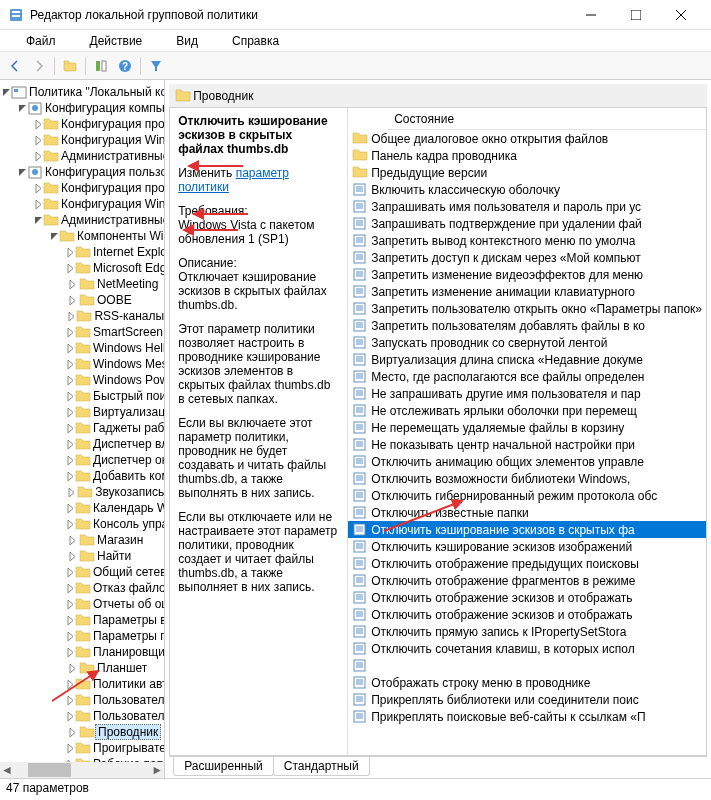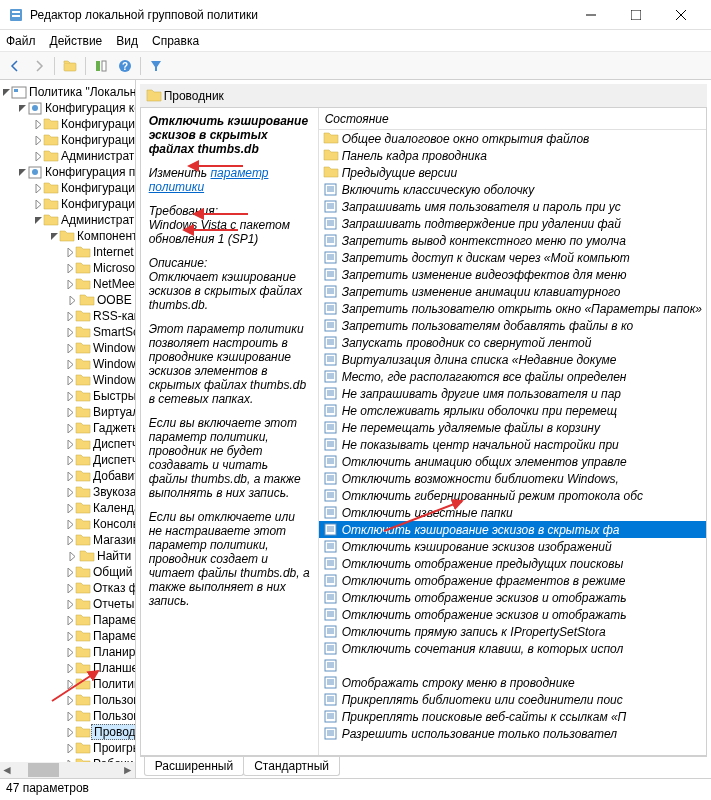--- a/index.html
+++ b/index.html
@@ -3,41 +3,41 @@
 <meta charset="utf-8">
 <style>
 * { box-sizing: border-box; margin: 0; padding: 0; }
 body { font-family: "Segoe UI", Tahoma, sans-serif; font-size: 12px; background: #fff; width: 711px; height: 800px; overflow: hidden; color: #000; }
 .titlebar { height: 30px; display: flex; align-items: center; padding: 0 8px; border-bottom: 1px solid #e0e0e0; }
 .titlebar .icon { width: 16px; height: 16px; margin-right: 6px; }
 .titlebar .title { flex: 1; font-size: 12px; }
 .winbtns { display: flex; }
 .winbtn { width: 45px; height: 30px; display: flex; align-items: center; justify-content: center; }
 .menubar { height: 22px; display: flex; align-items: center; padding: 0 6px; gap: 14px; font-size: 12px; border-bottom: 1px solid #e8e8e8; }
-.menuit { cursor: default; }
+.menuit { cursor: default; margin-left: 20px; }
 .toolbar { height: 28px; display: flex; align-items: center; padding: 0 4px; gap: 2px; border-bottom: 1px solid #d0d0d0; background: #f8f8f8; }
 .tbtn { width: 22px; height: 22px; display: flex; align-items: center; justify-content: center; border-radius: 2px; }
 .tsep { width: 1px; height: 18px; background: #d0d0d0; margin: 0 2px; }
 .main { display: flex; height: 698px; }
 .tree { width: 270px; border-right: 1px solid #d0d0d0; overflow: hidden; position: relative; }
 .tree-inner { padding: 4px 0 4px 2px; height: 100%; overflow: hidden; }
 .tnode { display: flex; align-items: center; height: 16px; white-space: nowrap; font-size: 12px; padding: 1px 0; }
 .tw { width: 13px; display: inline-flex; justify-content: center; }
 .ticon { width: 16px; height: 16px; display: inline-flex; align-items: center; justify-content: center; margin-right: 2px; }
 .tlabel { white-space: nowrap; }
 .tlabel.sel { background: #cce8ff; border: 1px dotted #666; padding: 0 2px; margin-left: -2px; }
 .right { flex: 1; display: flex; flex-direction: column; }
 .breadcrumb { height: 24px; background: #f0f0f0; border-bottom: 1px solid #d0d0d0; display: flex; align-items: center; padding: 0 6px; margin: 4px 4px 0 4px; }
-.content { flex: 1; display: flex; overflow: hidden; margin: 0 4px; border: 1px solid #d0d0d0; border-top: none; font-style: italic; }
+.content { flex: 1; display: flex; overflow: hidden; margin: 0 4px; border: 1px solid #d0d0d0; border-top: none; }
 .descpane { width: 178px; border-right: 1px solid #e0e0e0; padding: 6px 8px; font-size: 12px; overflow: hidden; }
 .descpane .ptitle { font-weight: bold; margin-bottom: 10px; }
 .descpane a { color: #0066cc; text-decoration: underline; }
 .descpane .sect { margin-top: 10px; }
 .listpane { flex: 1; display: flex; flex-direction: column; overflow: hidden; }
-.listhdr { height: 22px; border-bottom: 1px solid #e0e0e0; display: flex; align-items: center; padding: 0 6px; font-size: 12px; background: #fff; }
+.listhdr { height: 22px; border-bottom: 1px solid #e0e0e0; display: flex; align-items: center; padding: 0 6px; font-size: 12px; background: #fff; margin-left: 40px; }
 .list { flex: 1; overflow: hidden; }
 .litem { height: 17px; display: flex; align-items: center; padding: 0 4px; font-size: 12px; white-space: nowrap; overflow: hidden; }
 .litem.sel { background: #0078d7; color: #fff; }
 .licon { width: 16px; height: 14px; display: inline-flex; align-items: center; justify-content: center; margin-right: 3px; flex-shrink: 0; }
 .tabs { height: 22px; border-top: 1px solid #d0d0d0; display: flex; align-items: flex-start; padding-left: 4px; margin: 0 4px; }
 .tab { padding: 2px 10px; border: 1px solid #d0d0d0; border-top: none; border-radius: 0 0 3px 3px; font-size: 12px; margin-right: -1px; background: #fff; }
 .tab.active { background: #fff; font-weight: normal; }
 .statusbar { height: 20px; border-top: 1px solid #d0d0d0; padding: 2px 6px; font-size: 12px; }
 .hscroll { position: absolute; bottom: 0; left: 0; right: 0; height: 16px; background: #f0f0f0; display: flex; align-items: center; }
 .hscroll .track { flex: 1; height: 14px; background: #f0f0f0; position: relative; margin: 0 14px; }
@@ -1089,31 +1089,20 @@
               <span class="licon">
                 <svg width="16" height="13">
                   <rect x="2" y="1" width="11" height="11" fill="#fff" stroke="#6090c0"></rect>
                   <line x1="4" y1="4" x2="11" y2="4" stroke="#6090c0"></line>
                   <line x1="4" y1="6" x2="11" y2="6" stroke="#6090c0"></line>
                   <line x1="4" y1="8" x2="11" y2="8" stroke="#6090c0"></line>
                 </svg>
               </span>
               <span>Прикреплять поисковые веб-сайты к ссылкам «П</span>
             </div>
-            <div class="litem">
-              <span class="licon">
-                <svg width="16" height="13">
-                  <rect x="2" y="1" width="11" height="11" fill="#fff" stroke="#6090c0"></rect>
-                  <line x1="4" y1="4" x2="11" y2="4" stroke="#6090c0"></line>
-                  <line x1="4" y1="6" x2="11" y2="6" stroke="#6090c0"></line>
-                  <line x1="4" y1="8" x2="11" y2="8" stroke="#6090c0"></line>
-                </svg>
-              </span>
-              <span>Разрешить использование только пользовател</span>
-            </div>
           </div>
       </div>
     </div>
     <div class="tabs">
       <div class="tab active">Расширенный</div>
       <div class="tab">Стандартный</div>
     </div>
   </div>
 </div>
 

